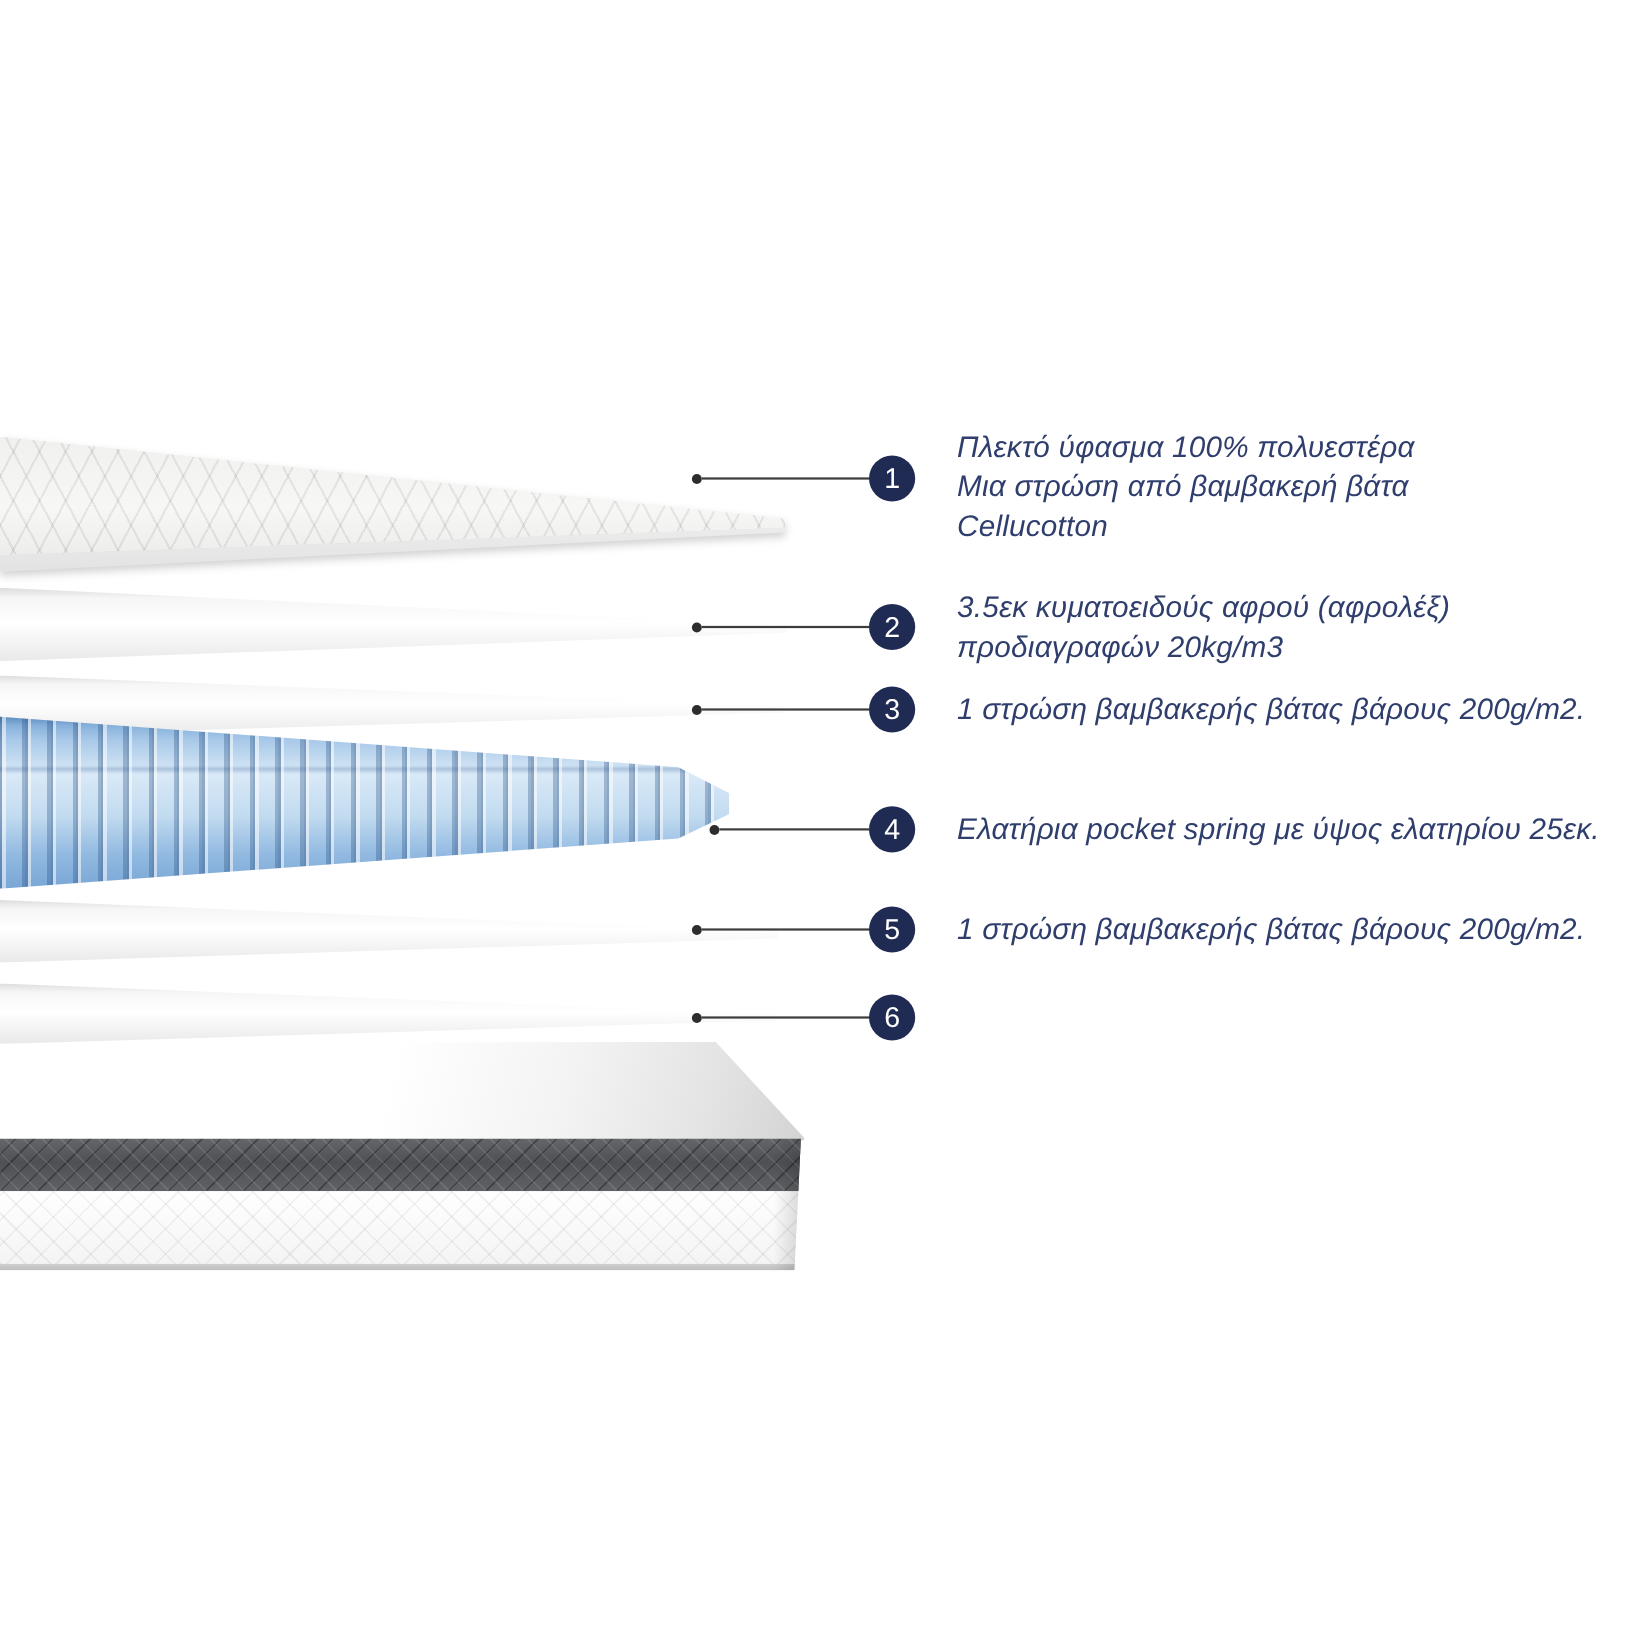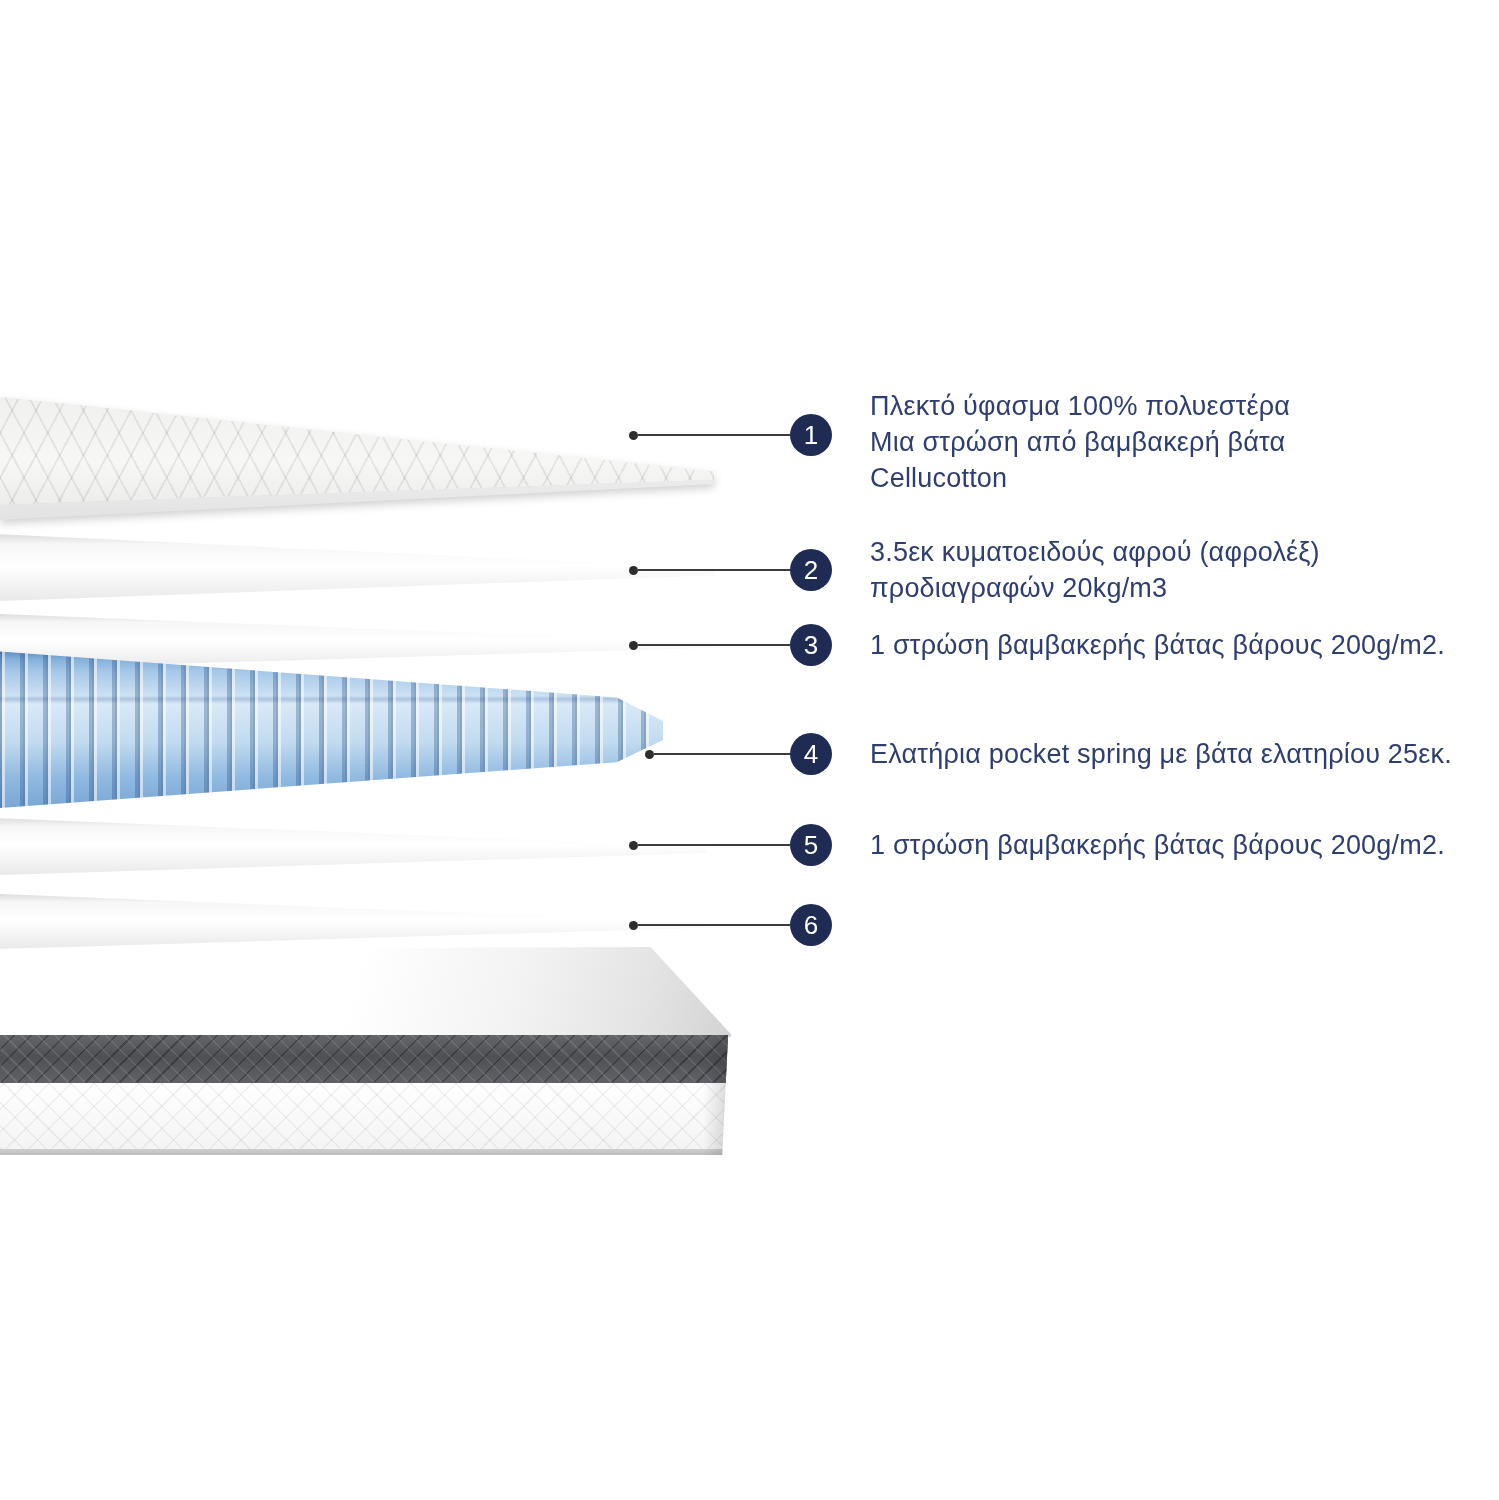--- a/index.html
+++ b/index.html
@@ -110,20 +110,21 @@
     background:#202b54;color:#ffffff;
     display:flex;align-items:center;justify-content:center;
     font-size:26px;font-weight:500;
   }
   .label{
     margin-left:38px;
     color:#2f3e6d;
     font-size:27px;line-height:36px;
     white-space:pre-line;
     letter-spacing:.2px;
+    font-style:italic;
   }
   .r1 .label{margin-top:14px;}
 </style>
 </head>
 <body>
 
 <div class="canvas">
 
   <div class="layer l1">
     <div class="face"></div>
@@ -166,21 +167,21 @@
     <span class="dot"></span>
     <span class="line"></span>
     <span class="badge">3</span>
     <div class="label">1 στρώση βαμβακερής βάτας βάρους 200g/m2.</div>
   </div>
 
   <div class="legend-row r4">
     <span class="dot"></span>
     <span class="line"></span>
     <span class="badge">4</span>
-    <div class="label">Ελατήρια pocket spring με βάτα ελατηρίου 25εκ.</div>
+    <div class="label">Ελατήρια pocket spring με ύψος ελατηρίου 25εκ.</div>
   </div>
 
   <div class="legend-row r5">
     <span class="dot"></span>
     <span class="line"></span>
     <span class="badge">5</span>
     <div class="label">1 στρώση βαμβακερής βάτας βάρους 200g/m2.</div>
   </div>
 
   <div class="legend-row r6">

